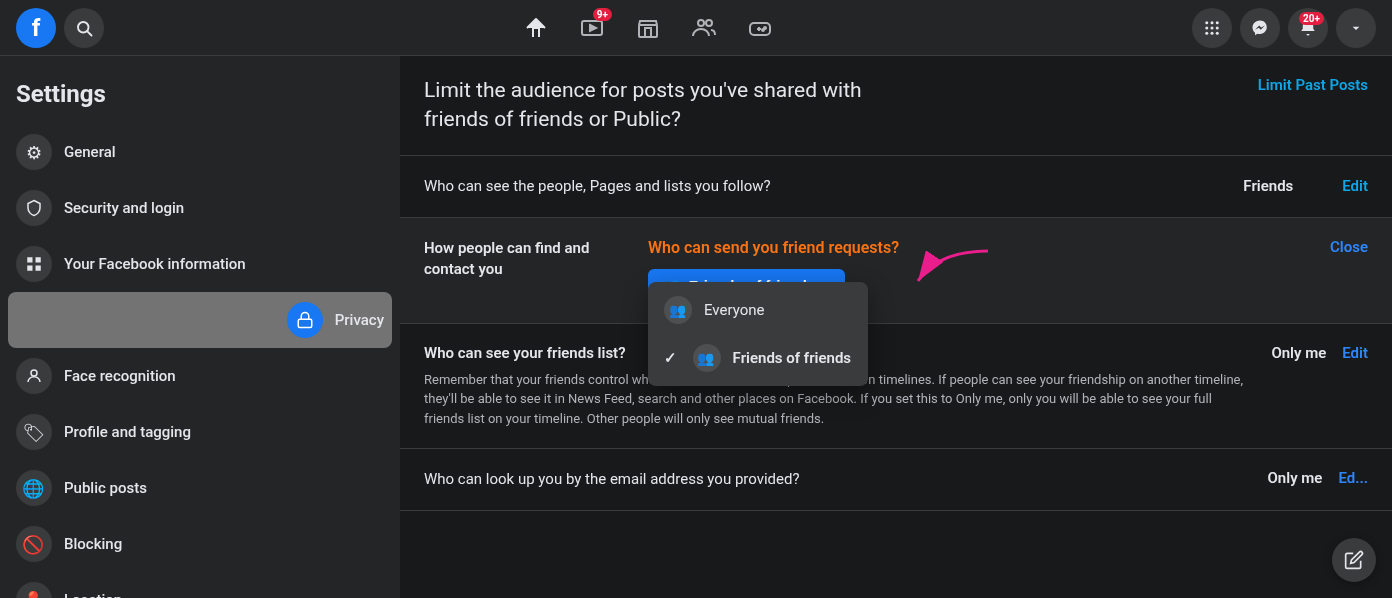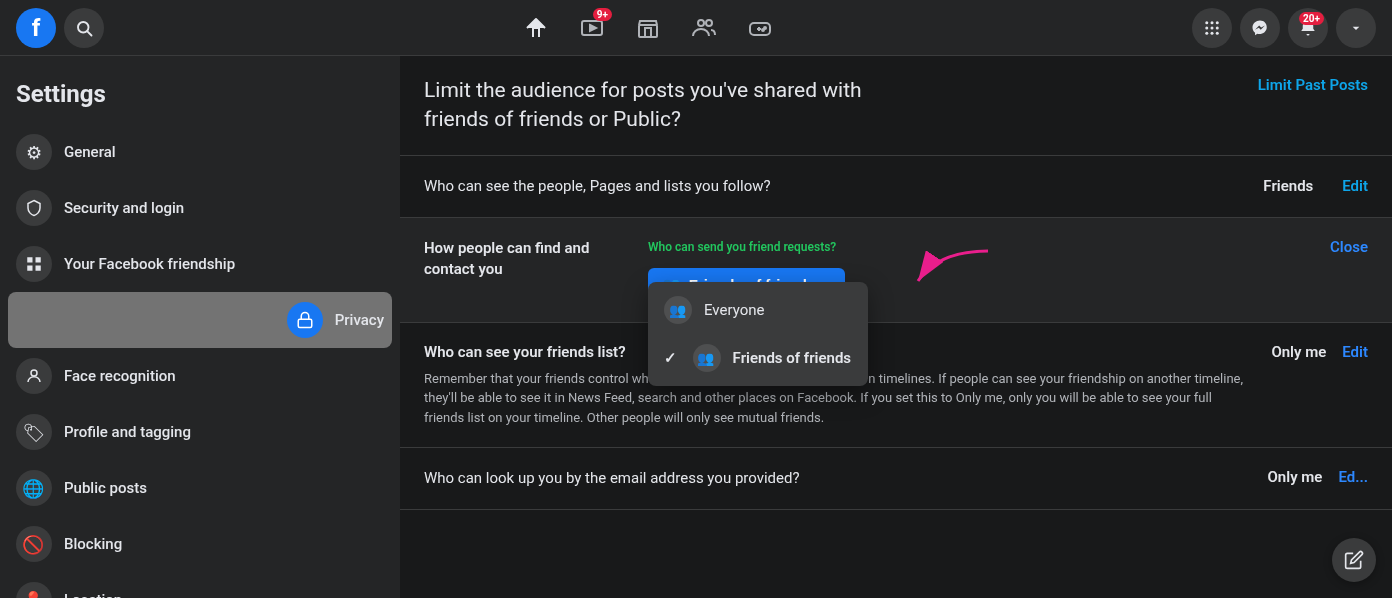--- a/index.html
+++ b/index.html
@@ -341,21 +341,21 @@
     </div>
     <div class="sidebar-item">
       <div class="sidebar-icon">
         <svg width="18" height="18" viewBox="0 0 24 24" fill="#e4e6eb">
             <rect x="3" y="3" width="7" height="7"></rect>
             <rect x="14" y="3" width="7" height="7"></rect>
             <rect x="3" y="14" width="7" height="7"></rect>
             <rect x="14" y="14" width="7" height="7"></rect>
           </svg>
       </div>
-      <span class="sidebar-label">Your Facebook friendship</span>
+      <span class="sidebar-label">Your Facebook information</span>
     </div>
     <div class="sidebar-item active">
       <div class="sidebar-icon">
         <svg width="18" height="18" viewBox="0 0 24 24" fill="none" stroke="white" stroke-width="2">
             <rect x="3" y="11" width="18" height="11" rx="2"></rect>
             <path d="M7 11V7a5 5 0 0 1 10 0v4"></path>
           </svg>
       </div>
       <span class="sidebar-label">Privacy</span>
     </div>
@@ -388,35 +388,35 @@
 
   <main class="main-content">
 
     <div class="setting-row" style="padding: 20px 24px; border-bottom: 1px solid #3a3b3c; display:flex; align-items:flex-start; justify-content:space-between;">
       <div class="setting-description" style="font-size:21px;color:#e4e6eb;line-height:1.4;max-width:500px;">Limit the audience for posts you've shared with friends of friends or Public?</div>
       <div class="setting-action">Limit Past Posts</div>
     </div>
 
     <div class="setting-row" style="padding: 20px 24px; border-bottom: 1px solid #3a3b3c; display:flex; align-items:center; justify-content:space-between;">
       <div class="setting-description" style="font-size:15px;color:#e4e6eb;line-height:1.4;max-width:500px;">Who can see the people, Pages and lists you follow?</div>
-      <div style="display:flex;align-items:flex-start;gap:13px;">
+      <div style="display:flex;align-items:flex-start;gap:33px;">
         <span class="setting-value">Friends</span>
         <span class="setting-action">Edit</span>
       </div>
     </div>
 
     <div style="padding:20px 24px; border-bottom:1px solid #3a3b3c; background:#242526;">
       <div style="display:flex;gap:24px;align-items:flex-start;">
         <div style="width:200px;flex-shrink:0;">
           <span style="font-size:15px;font-weight:600;color:#e4e6eb;line-height:1.4;">How people can find and contact you</span>
         </div>
         <div style="flex:1;position:relative;">
 
           <div style="display:flex;justify-content:space-between;align-items:center;margin-bottom:12px;">
-            <span style="font-size:12px;font-weight:600;color:#22c55e;text-align:right;">Who can send you friend requests?</span>
+            <span style="font-size:16px;font-weight:600;color:#f97316;text-align:right;">Who can send you friend requests?</span>
             <span style="font-size:15px;font-weight:600;color:#2d88ff;cursor:pointer;">Close</span>
           </div>
 
           <button class="dropdown-btn">
             <span>👥</span>
             <span>Friends of friends</span>
             <span>▾</span>
           </button>
 
           <div class="dropdown-menu">

